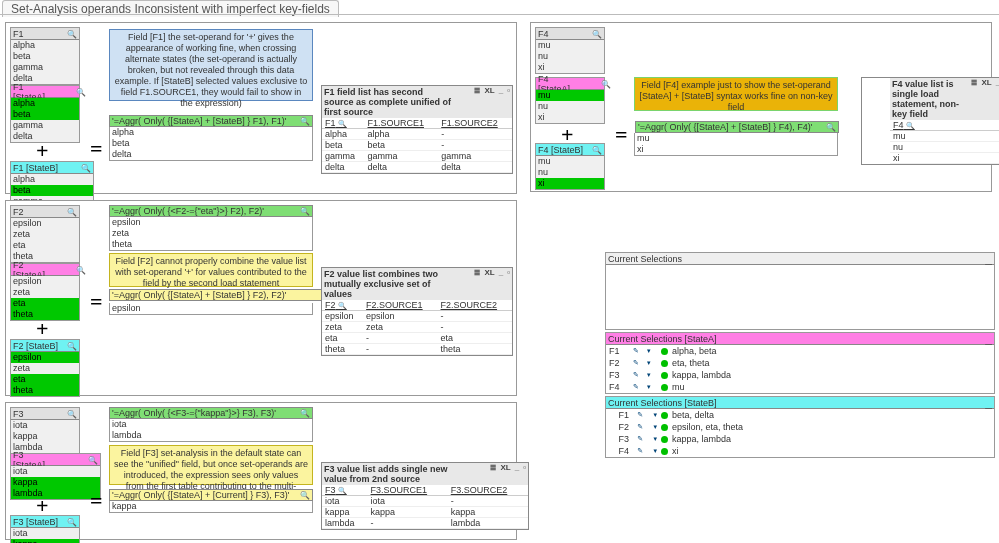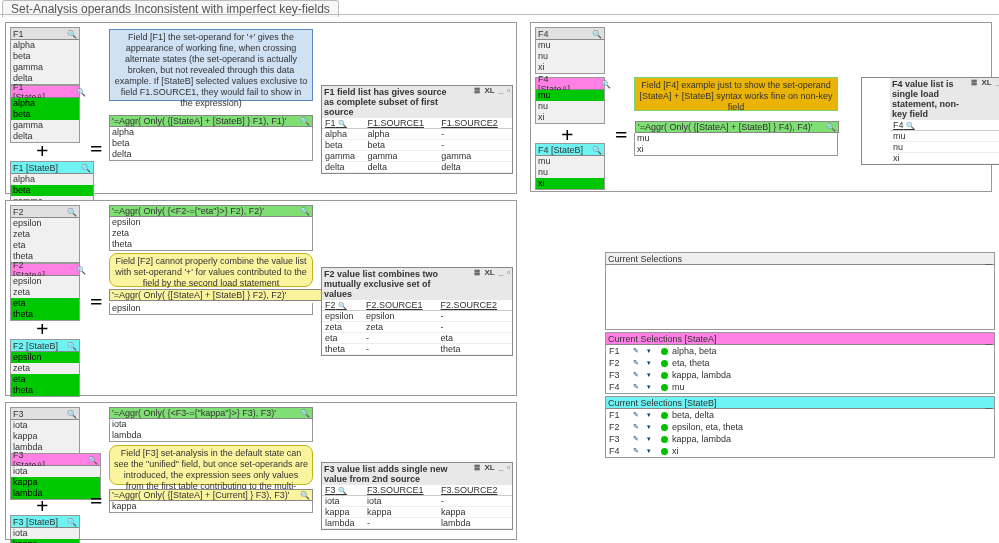--- a/index.html
+++ b/index.html
@@ -79,21 +79,21 @@
   
   .note {
     position: absolute;
     border: 1px solid;
     padding: 2px 4px;
     font-size: 9px;
     line-height: 11px;
     text-align: center;
   }
   .note-blue   { background: #cfe1f3; border-color: #5a87bf; }
-  .note-yellow { background: #fbf49f; border-color: #c4b41f; border-radius: 8px; }
+  .note-yellow { background: #fbf49f; border-color: #c4b41f; }
   .note-green  { background: #eab308; border-color: #7ad46d; }
   
   .expr {
     position: absolute;
     height: 12px;
     display: flex; align-items: center;
     font-size: 9px;
     padding: 0 2px;
     border: 1px solid #888;
   }
@@ -222,21 +222,21 @@
         <span class="mag-icon"></span>
     </div>
     <div class="minibody" style="left:103px; top:104px; width:204px;">
       <div class="row">alpha</div>
       <div class="row">beta</div>
       <div class="row">delta</div>
     </div>
 
     <div class="table" style="left:315px; top:62px; width:192px;">
       <div class="caprow">
-        <span style="max-width:130px;">F1 field list has gives source as complete subset of first source</span>
+        <span style="max-width:130px;">F1 field list has second source as complete unified of first source</span>
         <span class="toolbar-icons">
           <span>≣</span>
           <span>XL</span>
           <span>_</span>
           <span>▫</span>
         </span>
       </div>
       <table>
         <tbody>
             <tr>
@@ -427,21 +427,21 @@
 
     <div class="expr expr-yellow" style="left:103px; top:86px; width:204px;">
       <span>'=Aggr( Only( {[StateA] + [Current] } F3), F3)'</span>
         <span class="spacer"></span>
         <span class="mag-icon"></span>
     </div>
     <div class="minibody" style="left:103px; top:98px; width:204px;">
       <div class="row">kappa</div>
     </div>
 
-    <div class="table" style="left:315px; top:59px; width:192px;">
+    <div class="table" style="left:315px; top:59px; width:208px;">
       <div class="caprow">
         <span style="max-width:130px;">F3 value list adds single new value from 2nd source</span>
         <span class="toolbar-icons">
           <span>≣</span>
           <span>XL</span>
           <span>_</span>
           <span>▫</span>
         </span>
       </div>
       <table>
@@ -591,21 +591,21 @@
         <div class="cs-row">
           <span class="fld">F4</span>
           <span class="mini-icon">✎</span>
           <span class="mini-icon">▾</span>
           <span class="chip"></span>
           <span>mu</span>
         </div>
       </div>
   </div>
 
-  <div class="panel" style="left:605px; top:396px; width:390px;">
+  <div class="panel" style="left:605px; top:396px; width:390px;text-align:right;">
     <div class="titlebar tb-cyan">
         <span>Current Selections [StateB]</span>
         <span class="minimize">_</span>
       </div>
     <div class="cs-body" id="csB">
         <div class="cs-row">
           <span class="fld">F1</span>
           <span class="mini-icon">✎</span>
           <span class="mini-icon">▾</span>
           <span class="chip"></span>

